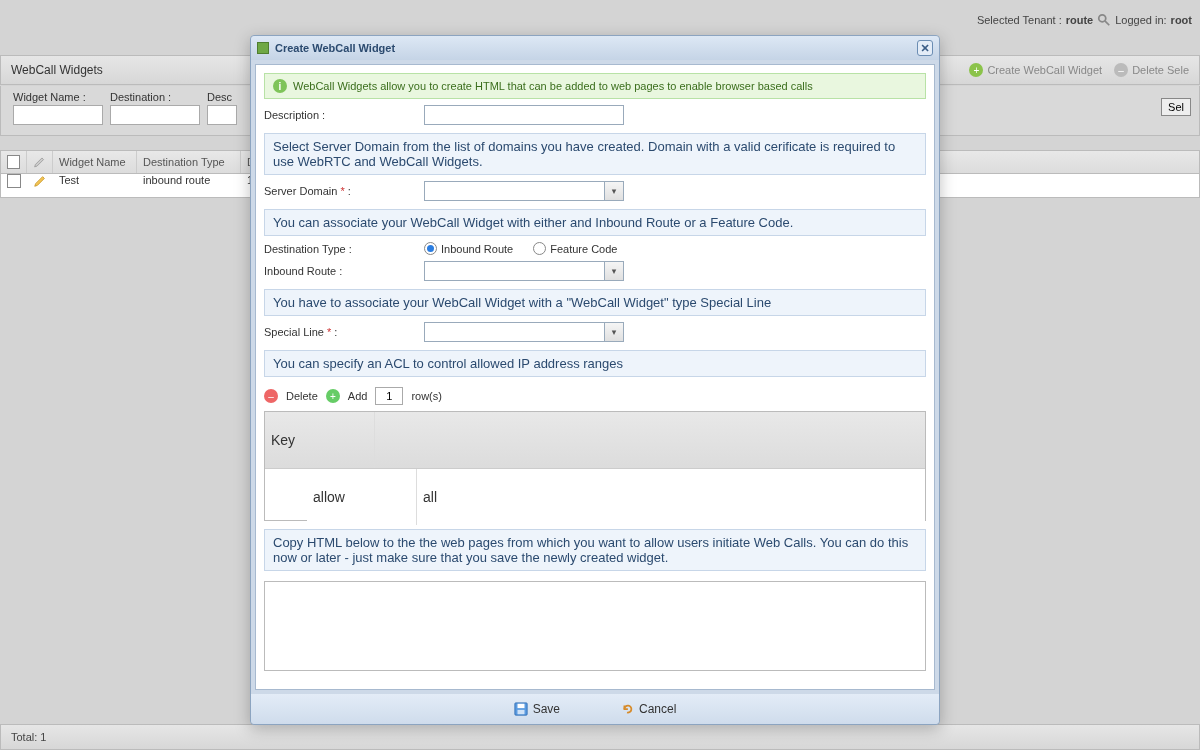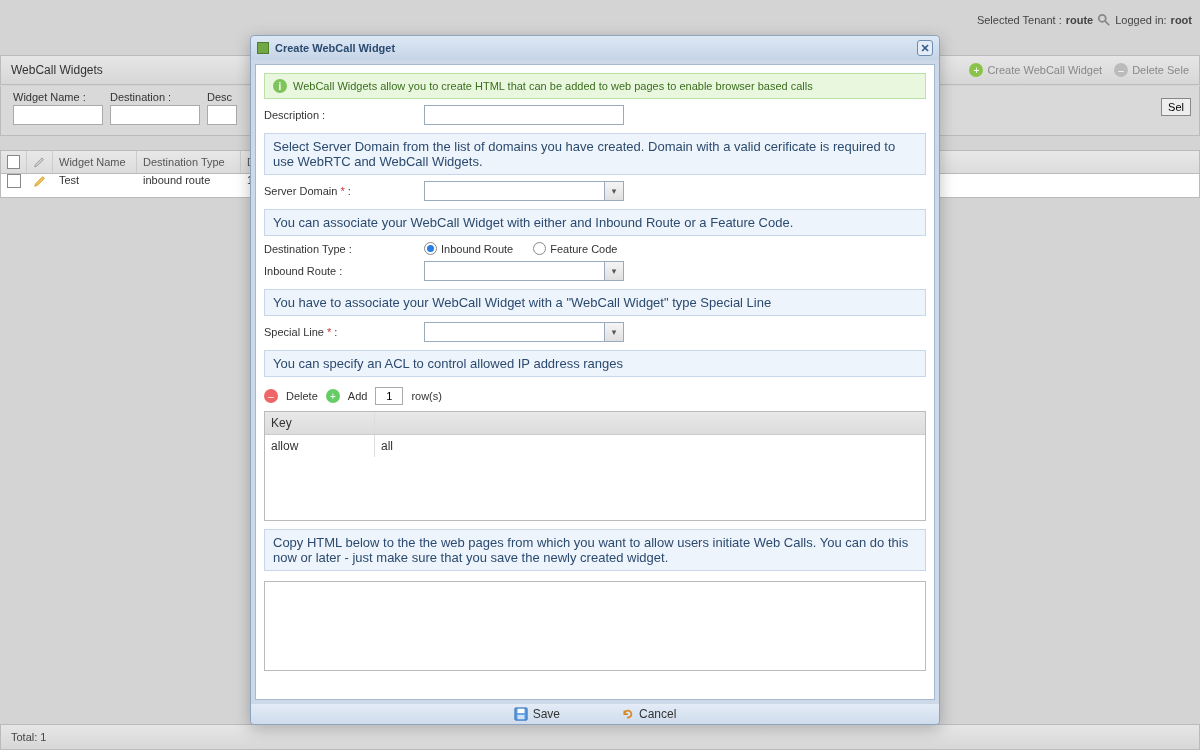--- a/index.html
+++ b/index.html
@@ -57,28 +57,28 @@
 
 .perm-header { display: flex; align-items: center; font-size: 11px; margin-top: 6px; }
 .perm-header .phl { flex: 1; }
 .perm-header .btns { display: flex; align-items: center; gap: 8px; }
 .ic-minus { width: 14px; height: 14px; border-radius: 50%; background: #e66; display: inline-flex; align-items: center; justify-content: center; color: #fff; font-size: 10px; }
 .ic-plus { width: 14px; height: 14px; border-radius: 50%; background: #6c6; display: inline-flex; align-items: center; justify-content: center; color: #fff; font-size: 10px; }
 .rowcount { width: 28px; height: 18px; border: 1px solid #aaa; text-align: center; font-size: 11px; }
 
 .perm-table { border: 1px solid #bbb; margin-top: 2px; height: 110px; }
 .perm-table .pth { background: linear-gradient(#e8e8e8,#dcdcdc); display: flex; border-bottom: 1px solid #ccc; }
-.perm-table .pth div, .perm-table .ptr div { font-size: 12px; padding: 4px 6px; }
-.perm-table .ptr { display: flex; background: #fff; }
+.perm-table .pth div, .perm-table .ptr div { font-size: 14px; padding: 20px 6px; }
+.perm-table .ptr { display: flex; background: #fff; margin-left: 42px; }
 .perm-table .c1 { width: 110px; border-right: 1px solid #ddd; }
 .perm-table .c2 { flex: 1; }
 
 .html-area { border: 1px solid #bbb; height: 90px; background: #fff; margin-top: 6px; }
 
-.dlg-buttons { height: 20px; background: linear-gradient(#e3ecf7,#cfdcec); display: flex; align-items: center; justify-content: center; gap: 60px; font-size: 12px; border-radius: 0 0 4px 4px; }
+.dlg-buttons { height: 30px; background: linear-gradient(#e3ecf7,#cfdcec); display: flex; align-items: center; justify-content: center; gap: 60px; font-size: 12px; border-radius: 0 0 4px 4px; }
 .dlg-buttons .b { display: flex; align-items: center; gap: 5px; cursor: pointer; color: #333; }
 .disk { width: 14px; height: 14px; }
 .undo { width: 14px; height: 14px; }
 
 .chk { width: 14px; height: 14px; border: 1px solid #888; display: inline-flex; align-items: center; justify-content: center; background: #fff; font-size: 10px; color: #2a7de1; }
 </style>
 </head>
 <body>
 
 <div class="topbar">

